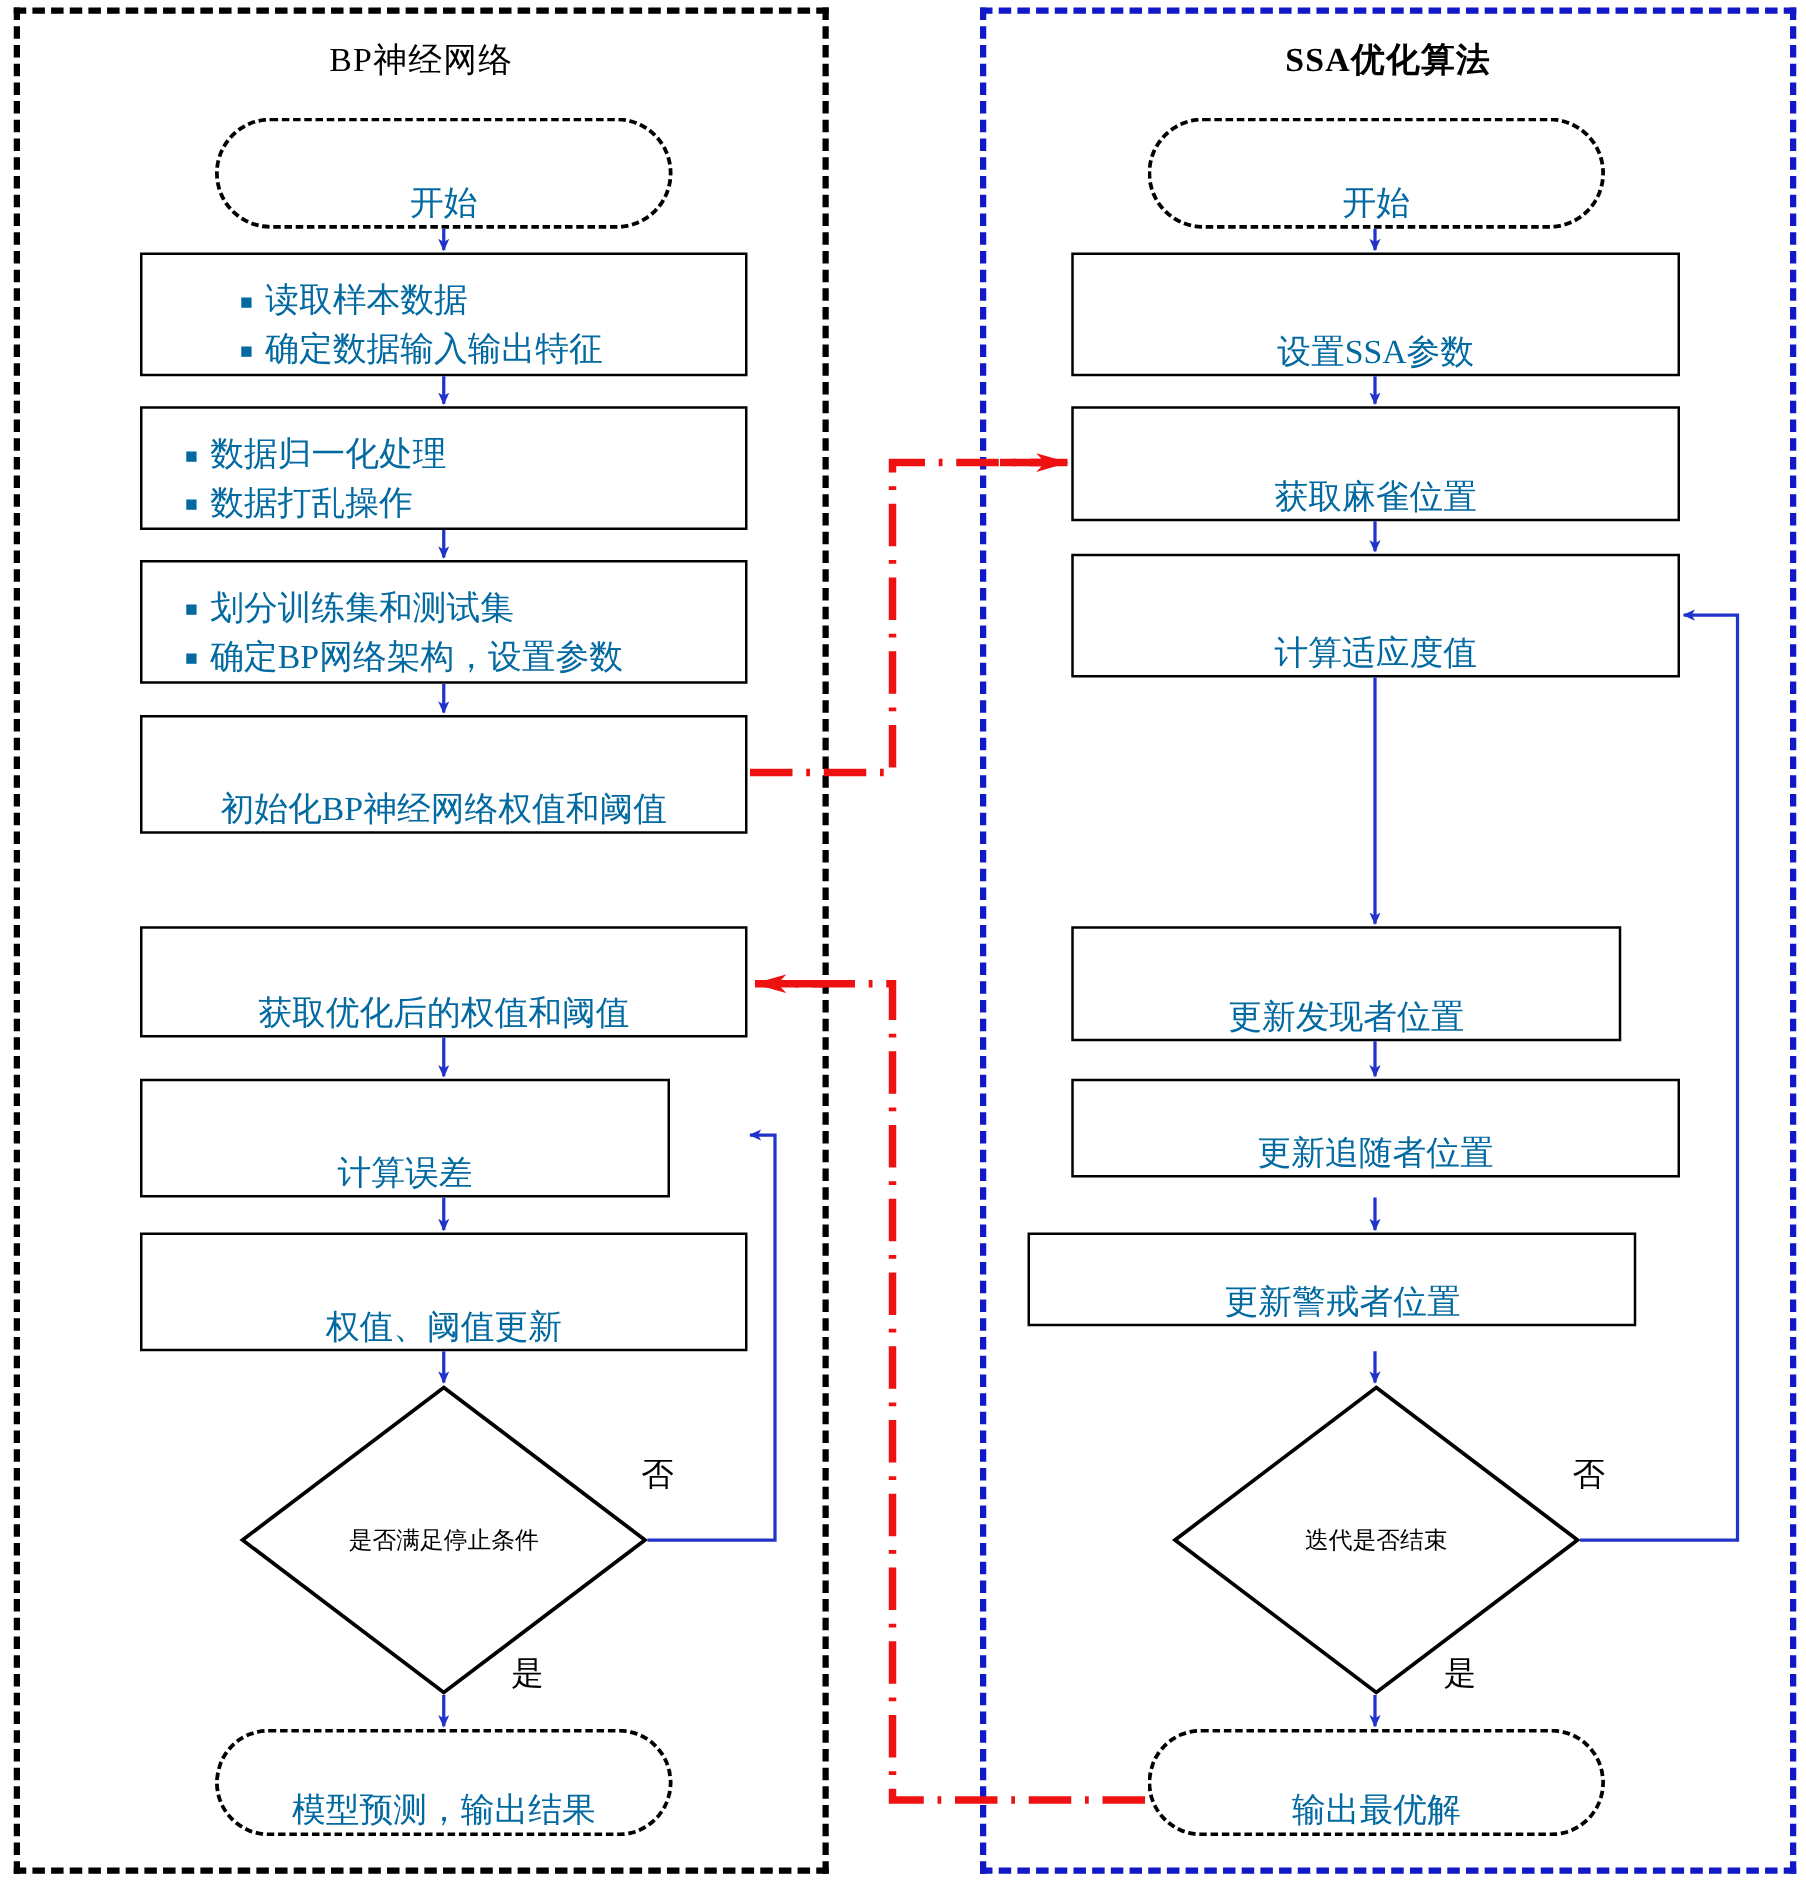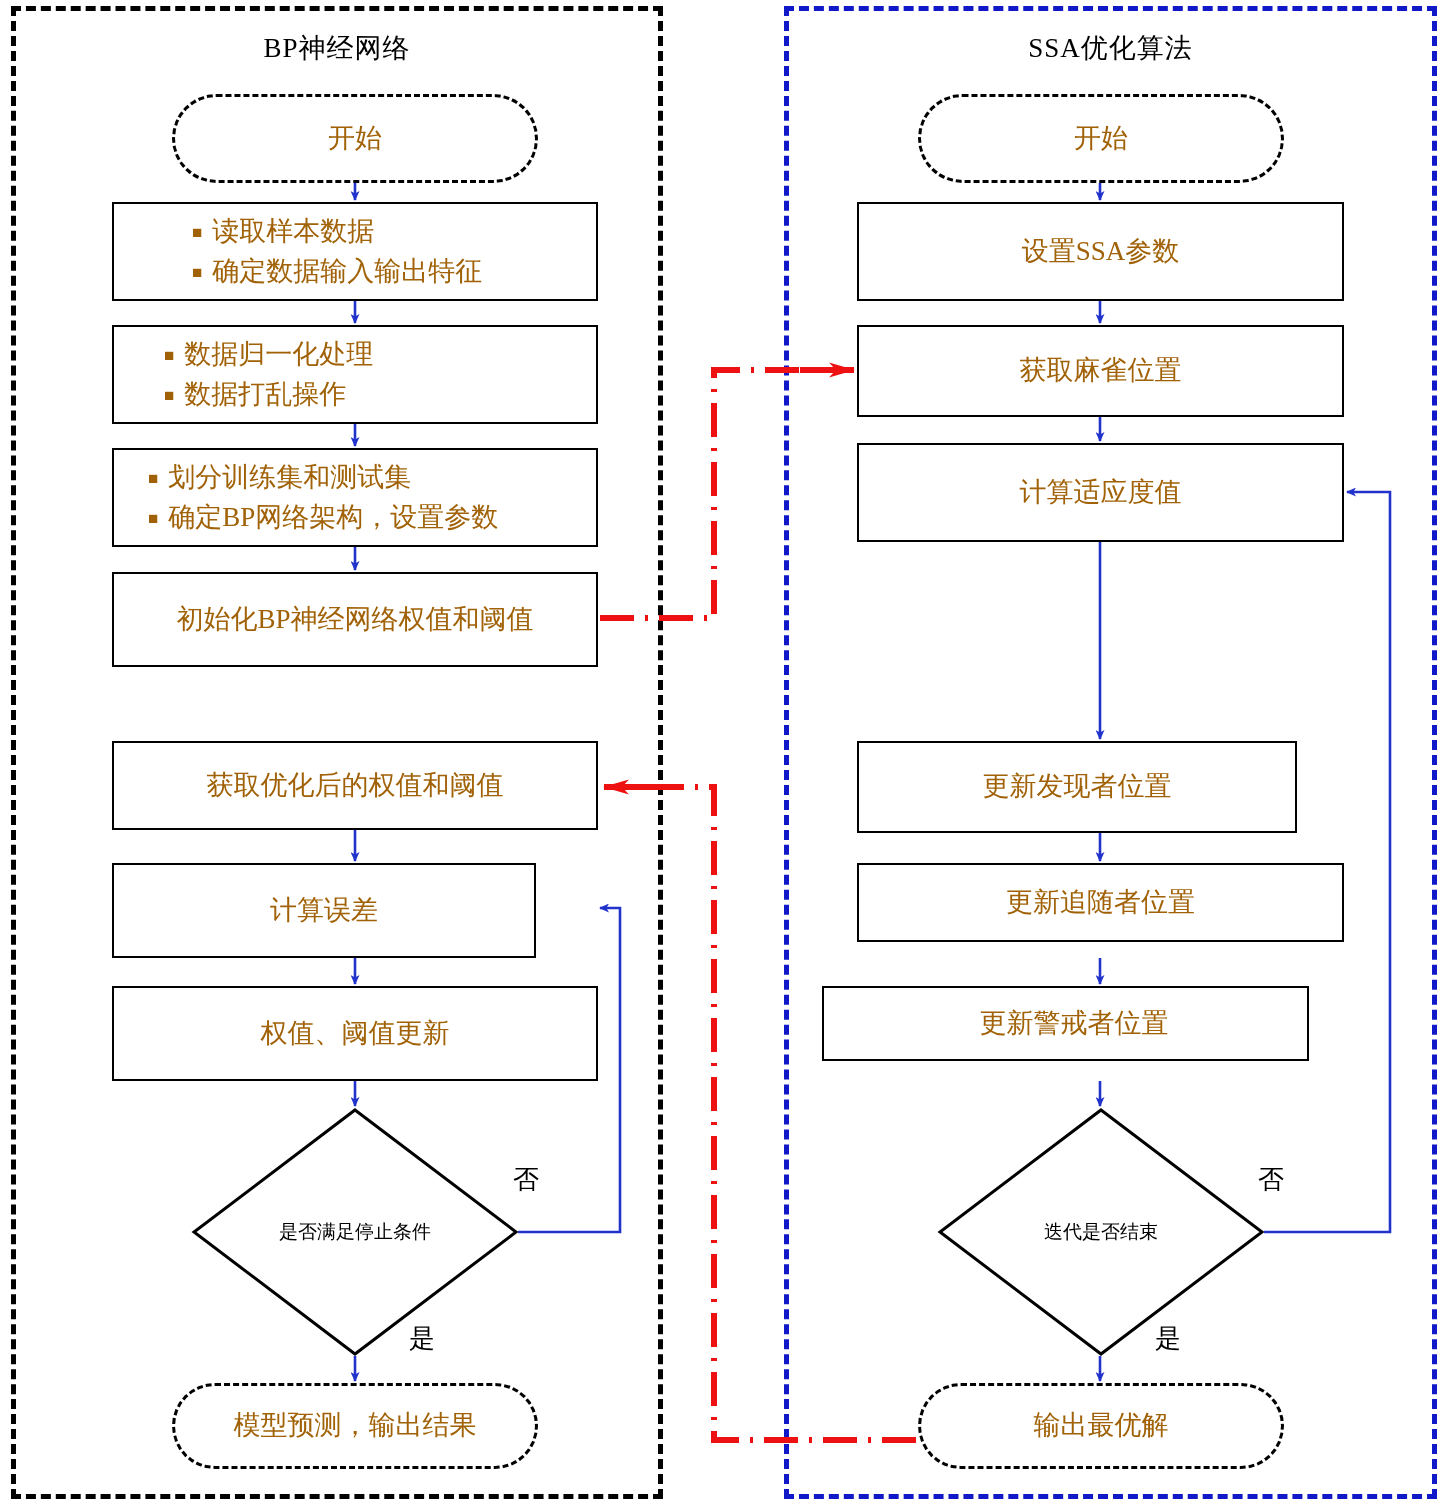--- a/index.html
+++ b/index.html
@@ -11,22 +11,22 @@
   .panel{position:absolute;box-sizing:border-box;background:transparent;}
   .panel-left{border:5px dashed #000000;}
   .panel-right{border:5px dashed #1018c8;}
 
   .panel-title{
     position:absolute;text-align:center;
     font-size:27px;color:#000;letter-spacing:1px;white-space:nowrap;
   }
 
   
-  .node{position:absolute;box-sizing:border-box;display:flex;align-items:center;
-        justify-content:center;background:#fff;color:#a16207;}
+  .node{position:absolute;box-sizing:border-box;display:flex;align-items:flex-end;
+        justify-content:center;background:#fff;color:#0369a1;}
   .proc{border:2.5px solid #000;}
   .term{border:3px dashed #000;border-radius:48px;}
   .node-text{font-size:27px;line-height:1.25;text-align:center;white-space:nowrap;}
 
   
   .bullets{display:block;padding-left:34px;width:100%;box-sizing:border-box;}
   .bullets .li{font-size:27px;line-height:1.45;text-align:left;white-space:nowrap;}
   .bullets .li::before{content:"\25A0";font-size:17px;vertical-align:2px;margin-right:10px;}
 
   
@@ -44,34 +44,34 @@
 </style>
 </head>
 <body>
 
 <div id="canvas">
 
   <div class="panel panel-left" style="left:11px;top:6px;width:652px;height:1493px;"></div>
   <div class="panel panel-right" style="left:784px;top:6px;width:653px;height:1493px;"></div>
 
   <div class="panel-title" style="left:11px;top:30px;width:652px;">BP神经网络</div>
-  <div class="panel-title" style="left:784px;top:30px;width:653px;">SSA优化算法</div>
+  <div class="panel-title" style="left:784px;top:30px;width:653px;font-weight:bold;">SSA优化算法</div>
 
   <div class="node term" style="left:172px;top:94px;width:366px;height:89px;">
     <span class="node-text">开始</span>
   </div>
 
   <div class="node proc" style="left:112px;top:202px;width:486px;height:99px;padding-left:44px;">
     <div class="bullets">
       <div class="li">读取样本数据</div>
       <div class="li">确定数据输入输出特征</div>
     </div>
   </div>
 
-  <div class="node proc" style="left:112px;top:325px;width:486px;height:99px;padding-left:16px;">
+  <div class="node proc" style="left:112px;top:325px;width:486px;height:99px;">
     <div class="bullets">
       <div class="li">数据归一化处理</div>
       <div class="li">数据打乱操作</div>
     </div>
   </div>
 
   <div class="node proc" style="left:112px;top:448px;width:486px;height:99px;">
     <div class="bullets">
       <div class="li">划分训练集和测试集</div>
       <div class="li">确定BP网络架构，设置参数</div>

